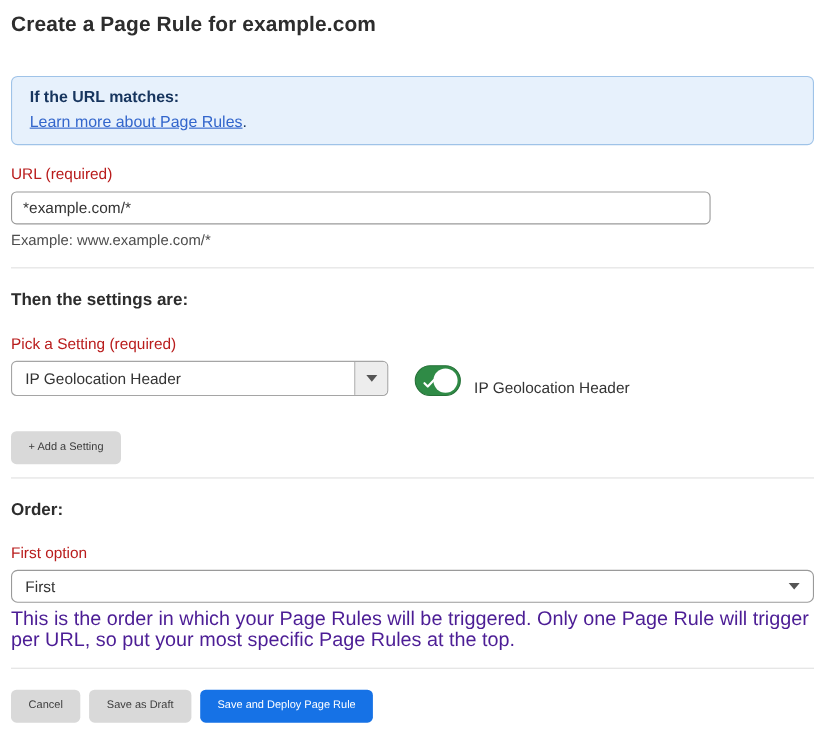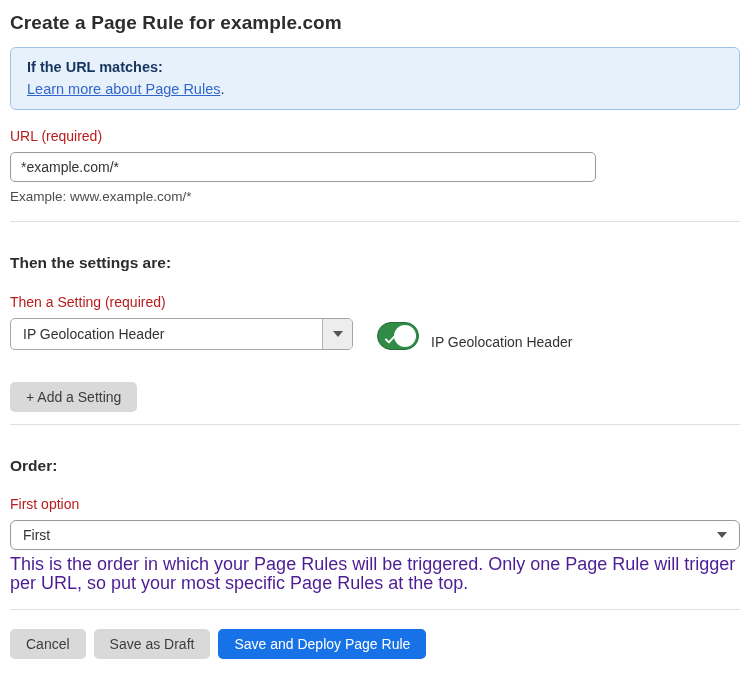--- a/index.html
+++ b/index.html
@@ -13,21 +13,21 @@
   .page { padding: 12px 10px 0 10px; width: 750px; }
 
   .page-title {
     font-size: 19px;
     font-weight: bold;
     color: #2d2d2d;
     letter-spacing: 0.1px;
   }
 
   .info-box {
-    margin-top: 13px;
+    margin-top: 35px;
     background: #e7f1fc;
     border: 1px solid #9fc3e8;
     border-radius: 6px;
     padding: 8px 8px 9px 16px;
     color: #17355e;
     font-size: 14.5px;
     line-height: 22px;
   }
   .info-box .info-heading { font-weight: bold; }
   .info-box a.info-link {
@@ -37,21 +37,21 @@
   }
 
   .field-label {
     margin-top: 18px;
     font-size: 14px;
     color: #b91c1c;
   }
 
   .text-input {
     margin-top: 8px;
-    width: 586px;
+    width: 636px;
     height: 30px;
     border: 1px solid #9a9a9a;
     border-radius: 5px;
     padding: 0 10px;
     font-size: 14px;
     color: #333;
     font-family: "Liberation Sans", sans-serif;
     background: #fff;
     display: block;
   }
@@ -61,21 +61,21 @@
     color: #4d4d4d;
   }
 
   .divider {
     border: none;
     border-top: 1px solid #e0e0e0;
     margin: 17px 0 0 0;
   }
 
   .section-heading {
-    margin-top: 32px;
+    margin-top: 20px;
     font-size: 15.5px;
     font-weight: bold;
     color: #2d2d2d;
   }
 
   .setting-row {
     margin-top: 8px;
     display: flex;
     align-items: flex-end;
   }
@@ -143,21 +143,21 @@
     color: #333;
   }
 
   .btn {
     display: inline-block;
     height: 30px;
     line-height: 30px;
     border: none;
     border-radius: 5px;
     padding: 0 16px;
-    font-size: 14px;
+    font-size: 10px;
     font-family: "Liberation Sans", sans-serif;
     cursor: pointer;
   }
   .btn-gray { background: #d9d9d9; color: #3d3d3d; }
   .btn-blue { background: #1672e6; color: #ffffff; }
 
   .add-setting-btn { margin-top: 32px; }
 
   .order-select {
     margin-top: 8px;
@@ -205,21 +205,21 @@
   </div>
 
   <div class="field-label">URL (required)</div>
   <input class="text-input" type="text" value="*example.com/*" style="">
   <div class="hint-text">Example: www.example.com/*</div>
 
   <hr class="divider">
 
   <div class="section-heading">Then the settings are:</div>
 
-  <div class="field-label" style="margin-top:22px;">Then a Setting (required)</div>
+  <div class="field-label" style="margin-top:22px;">Pick a Setting (required)</div>
 
   <div class="setting-row">
     <div class="select-group">
       <div class="select-value">IP Geolocation Header</div>
       <div class="select-arrow-seg">
         <span class="caret-down"></span>
       </div>
     </div>
     <div class="toggle">
       <span class="check">

